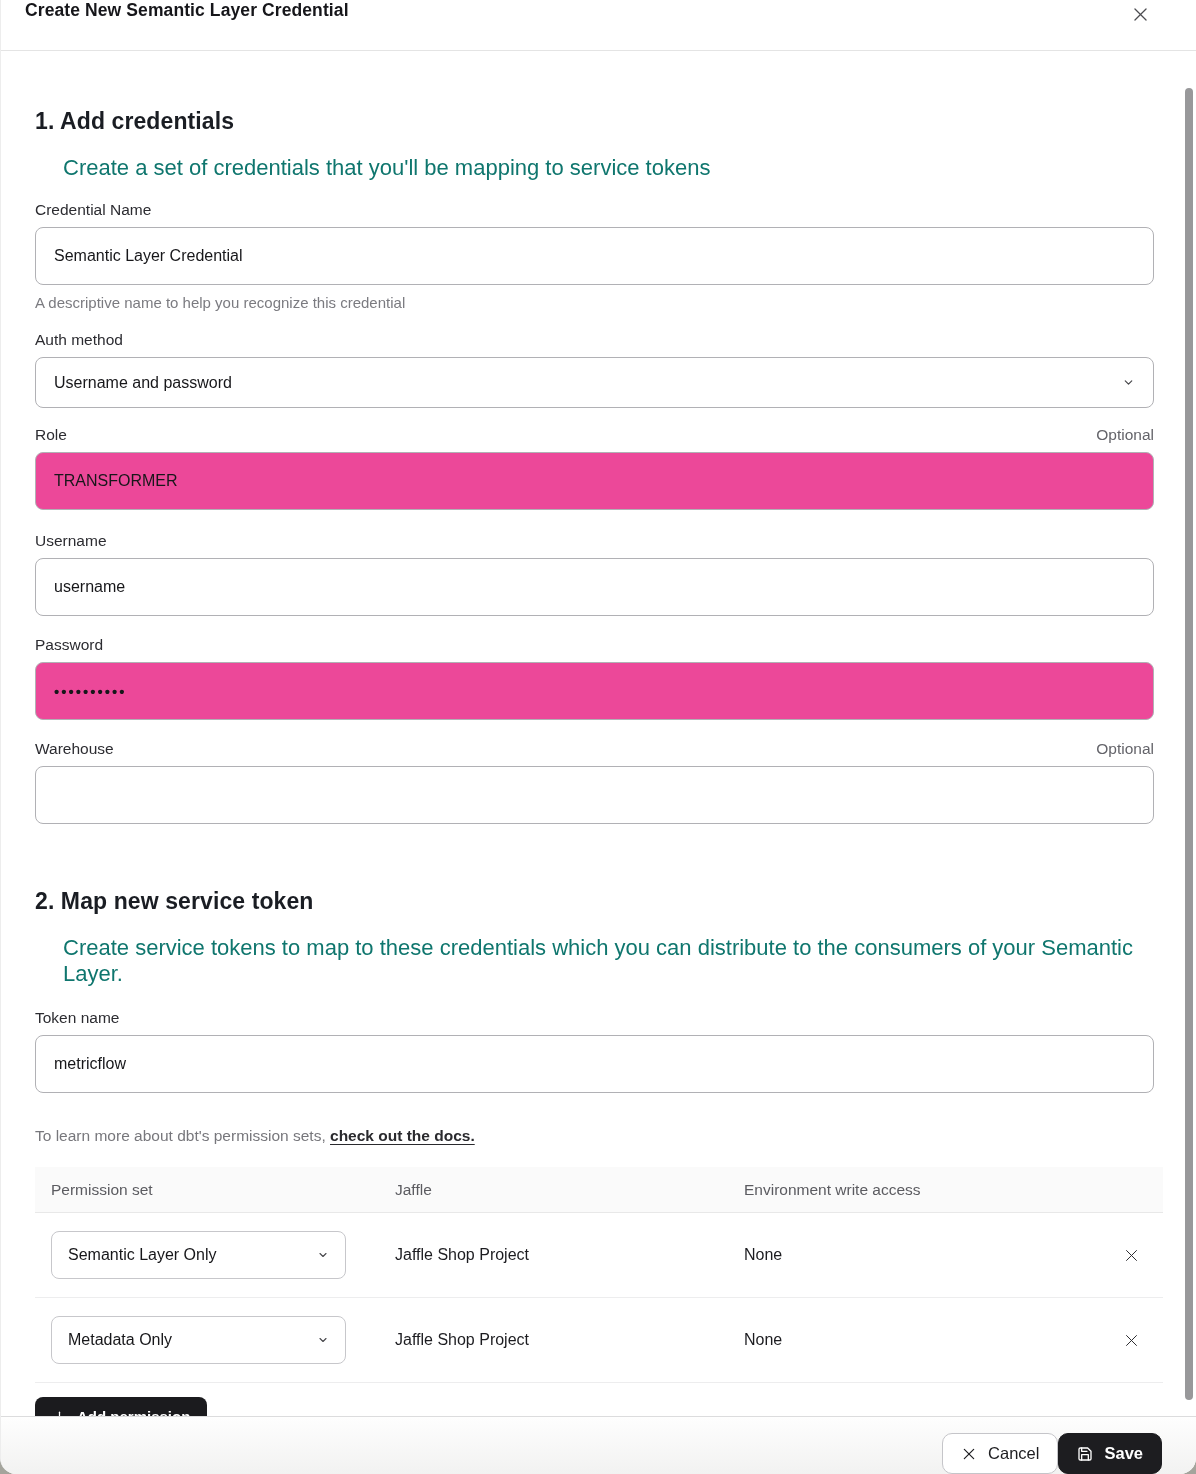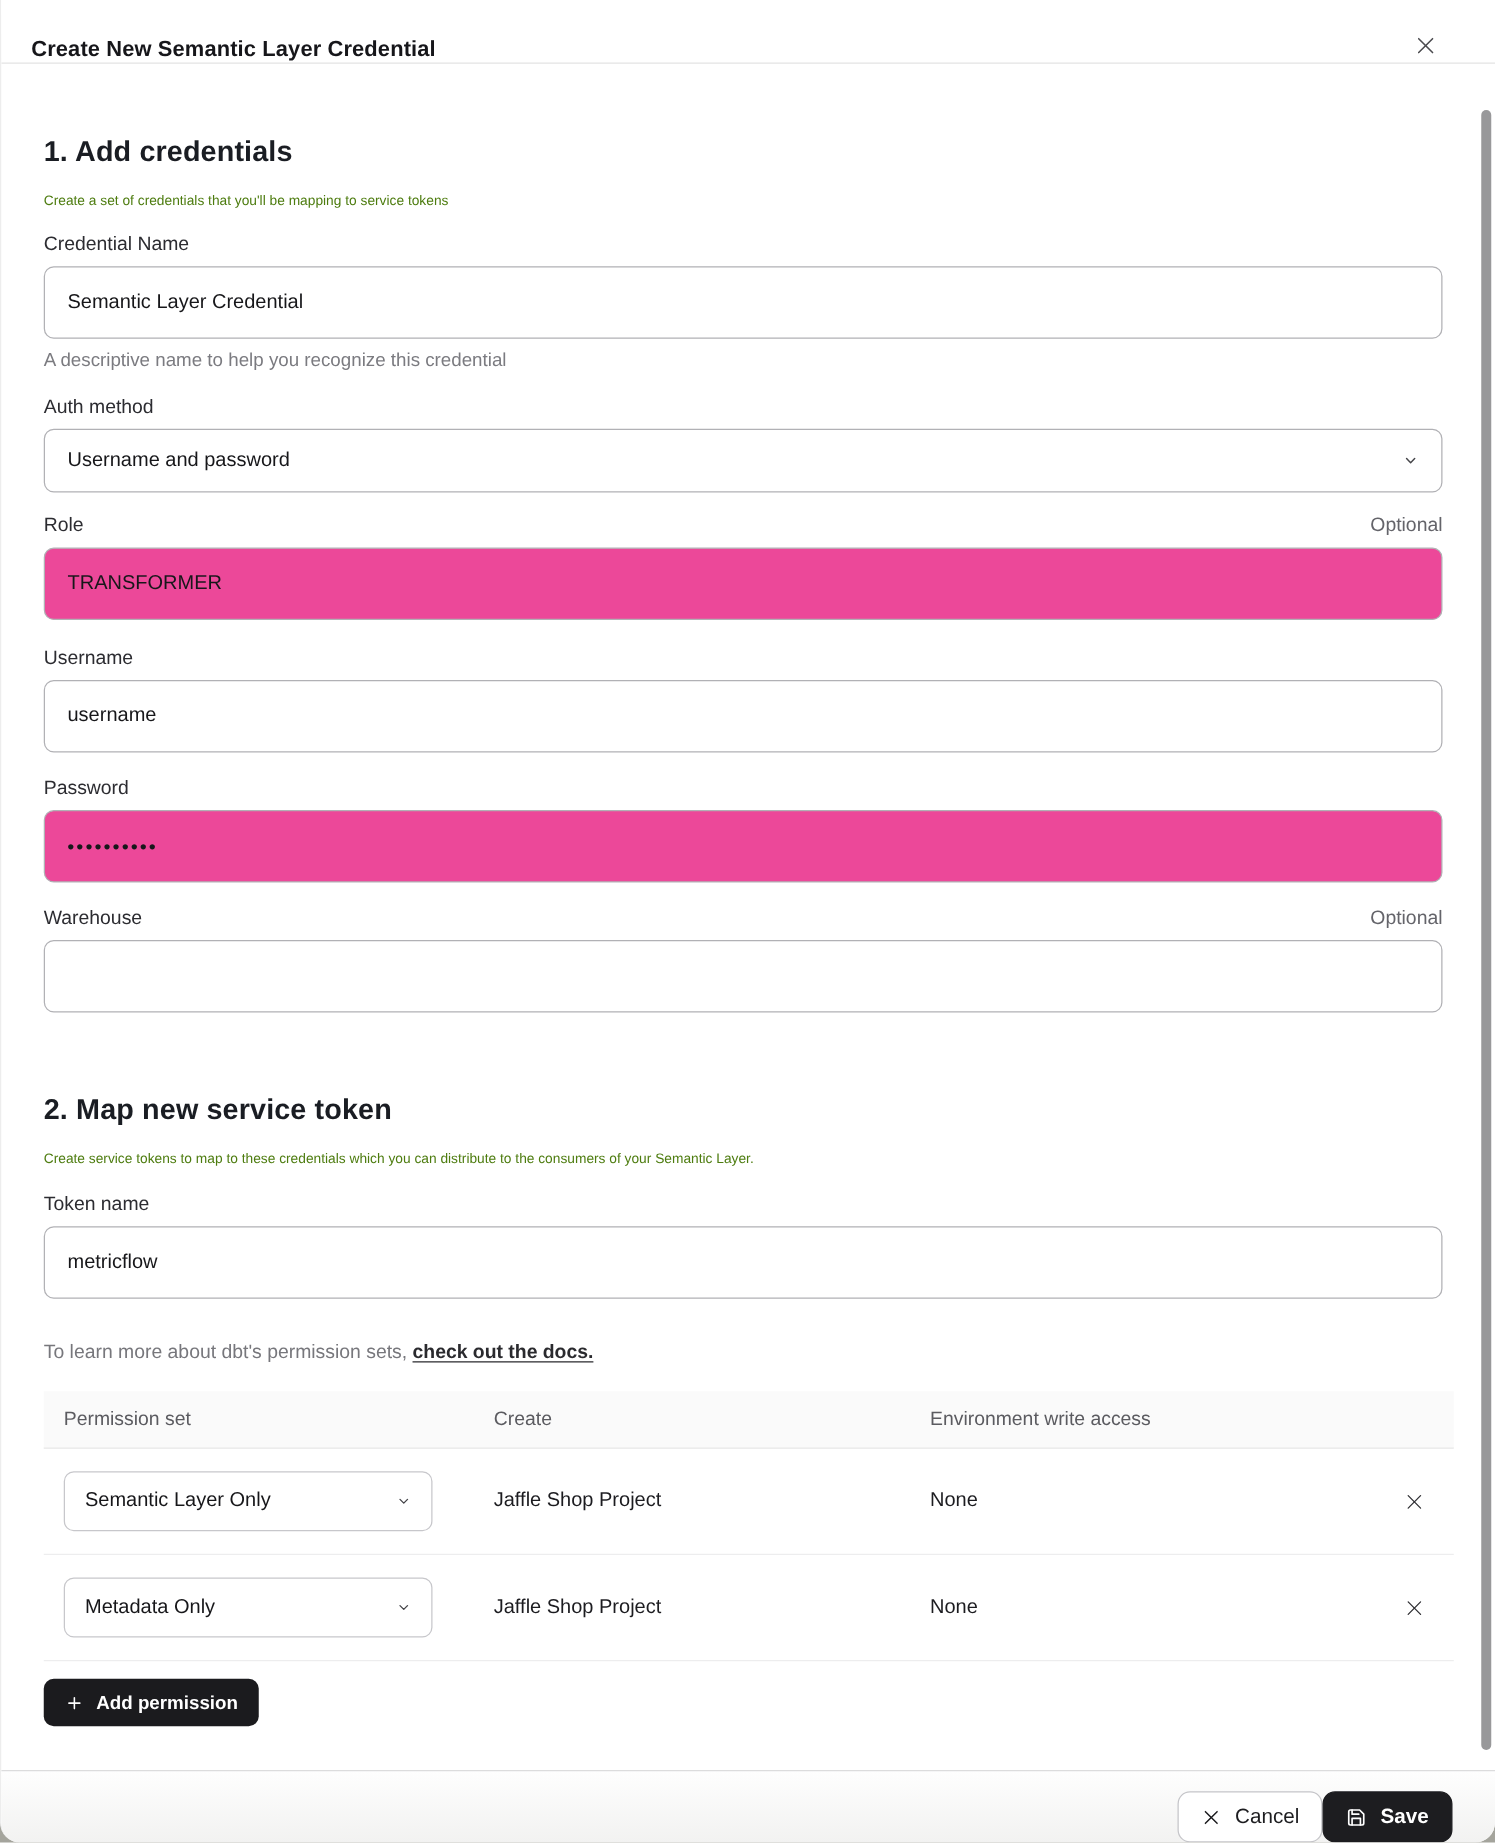--- a/index.html
+++ b/index.html
@@ -13,36 +13,36 @@
   .modal {
     position: absolute; inset: 0;
     background: #ffffff;
     border-radius: 0 0 16px 16px;
     border-left: 1px solid #ededed;
     overflow: hidden;
   }
   
   .modal-header {
     height: 51px;
-    display: flex; align-items: flex-end;
+    display: flex; align-items: flex-start;
     padding: 0 42px 0 24px;
     border-bottom: 1px solid #e4e4e4;
   }
   .modal-title { font-size: 17.5px; font-weight: 700; color: #16161a; letter-spacing: .1px; }
   .header-close {
     margin-left: auto; width: 28px; height: 28px;
     display: flex; align-items: center; justify-content: center;
     background: none; border: none; cursor: pointer; color: #4c4c50;
   }
   .header-close svg { width: 19px; height: 19px; }
 
   
   .content { padding: 0 42px 0 34px; }
   .section-heading { margin-top: 57px; font-size: 23px; font-weight: 700; color: #1a1d23; letter-spacing: .1px; }
-  .section-desc { margin-top: 20px; font-size: 11px; color: #4d7c0f; }
+  .section-desc { margin-top: 20px; font-size: 22px; color: #0f766e; margin-left: 28px; }
 
   .field-group { margin-top: 20px; }
   .field-label-row { display: flex; align-items: center; justify-content: space-between; }
   .field-label { font-size: 15.5px; color: #2c2c31; }
   .optional-tag { font-size: 15.5px; color: #64646a; }
   .text-input {
     margin-top: 8px; width: 100%; height: 58px;
     border: 1px solid #b1b1b5; border-radius: 8px;
     padding: 0 18px; font-size: 16px; color: #17171a;
     font-family: "Liberation Sans", sans-serif;
@@ -211,21 +211,21 @@
       </div>
       <input class="text-input" type="text" value="metricflow" style="">
     </div>
 
     <div class="docs-line"><span>To learn more about dbt's permission sets, </span><a class="docs-link">check out the docs.</a></div>
 
     
     <div class="perm-table">
       <div class="perm-header">
         <div class="hcell">Permission set</div>
-        <div class="hcell">Create</div>
+        <div class="hcell">Jaffle</div>
         <div class="hcell">Environment write access</div>
         <div class="hcell"></div>
       </div>
 
       <div class="perm-row">
         <div>
           <div class="row-select">
             <span>Semantic Layer Only</span>
             <span class="chev" style="display:flex">
               <svg viewBox="0 0 24 24" fill="none" stroke="currentColor" stroke-width="2.2" stroke-linecap="round" stroke-linejoin="round">

